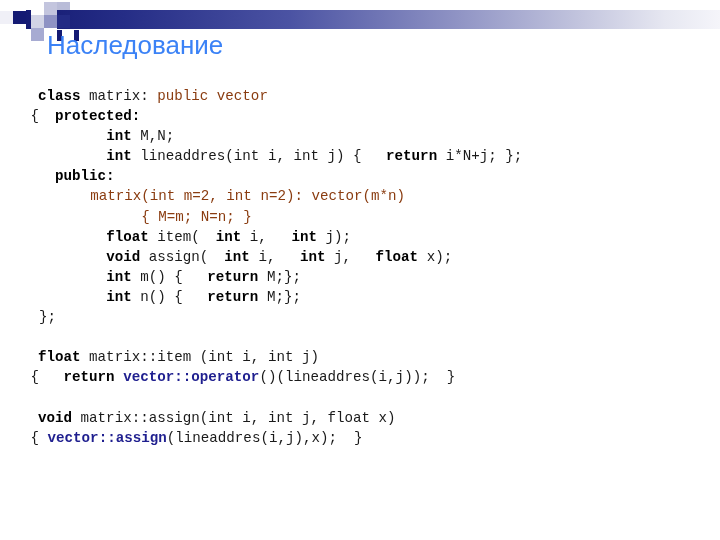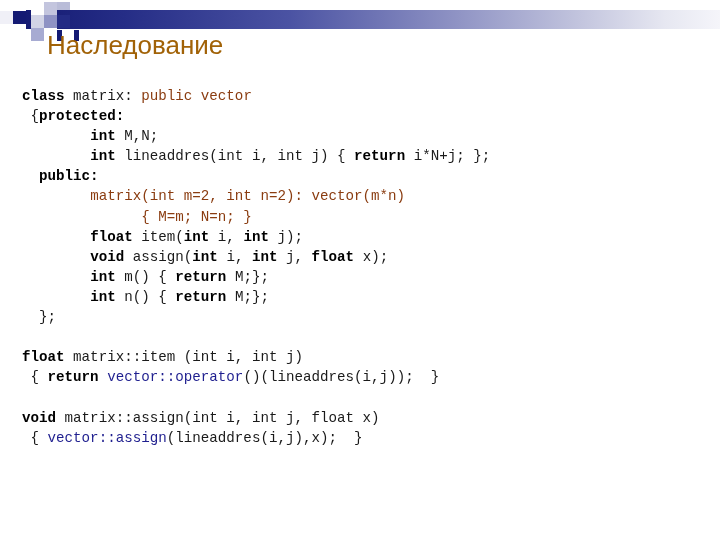--- a/index.html
+++ b/index.html
@@ -55,41 +55,41 @@
   .sq-k { left: 74px;  top: 30px;  width: 5px;  height: 11px; background: #141a73; }
   .sq-l { left: 0px;   top: 11px;  width: 13px; height: 13px; background: #f0f0f7; }
 
   
   .slide-title {
     position: absolute;
     left: 47px;
     top: 30px;
     font-size: 26px;
     font-weight: normal;
-    color: #a16207;
+    color: #3b82f6;
     letter-spacing: 0px;
     white-space: nowrap;
   }
 
   
   .code-block {
     position: absolute;
     left: 22px;
     top: 86px;
     width: 680px;
     font-family: "Liberation Mono", "DejaVu Sans Mono", monospace;
     font-size: 14.2px;
     line-height: 20.1px;
     color: #1a1a1a;
     white-space: pre;
   }
   .code-line { white-space: pre; min-height: 20.1px; }
-  .kw { font-weight: bold; color: #000000; }
+  .kw { font-weight: bold; color: #000000; margin-left: 16px; }
   .orange-b { color: #8a3c10; font-weight: normal; }
-  .navy-b { color: #1f1f8f; font-weight: normal; }
+  .navy-b { color: #1f1f8f; font-weight: bold; }
   .blank { height: 20.1px; }
 </style>
 </head>
 <body>
 
 <div class="header-deco">
   <div class="grad-bar"></div>
   <div class="sq sq-l"></div>
   <div class="sq sq-a"></div>
   <div class="sq sq-b"></div>

